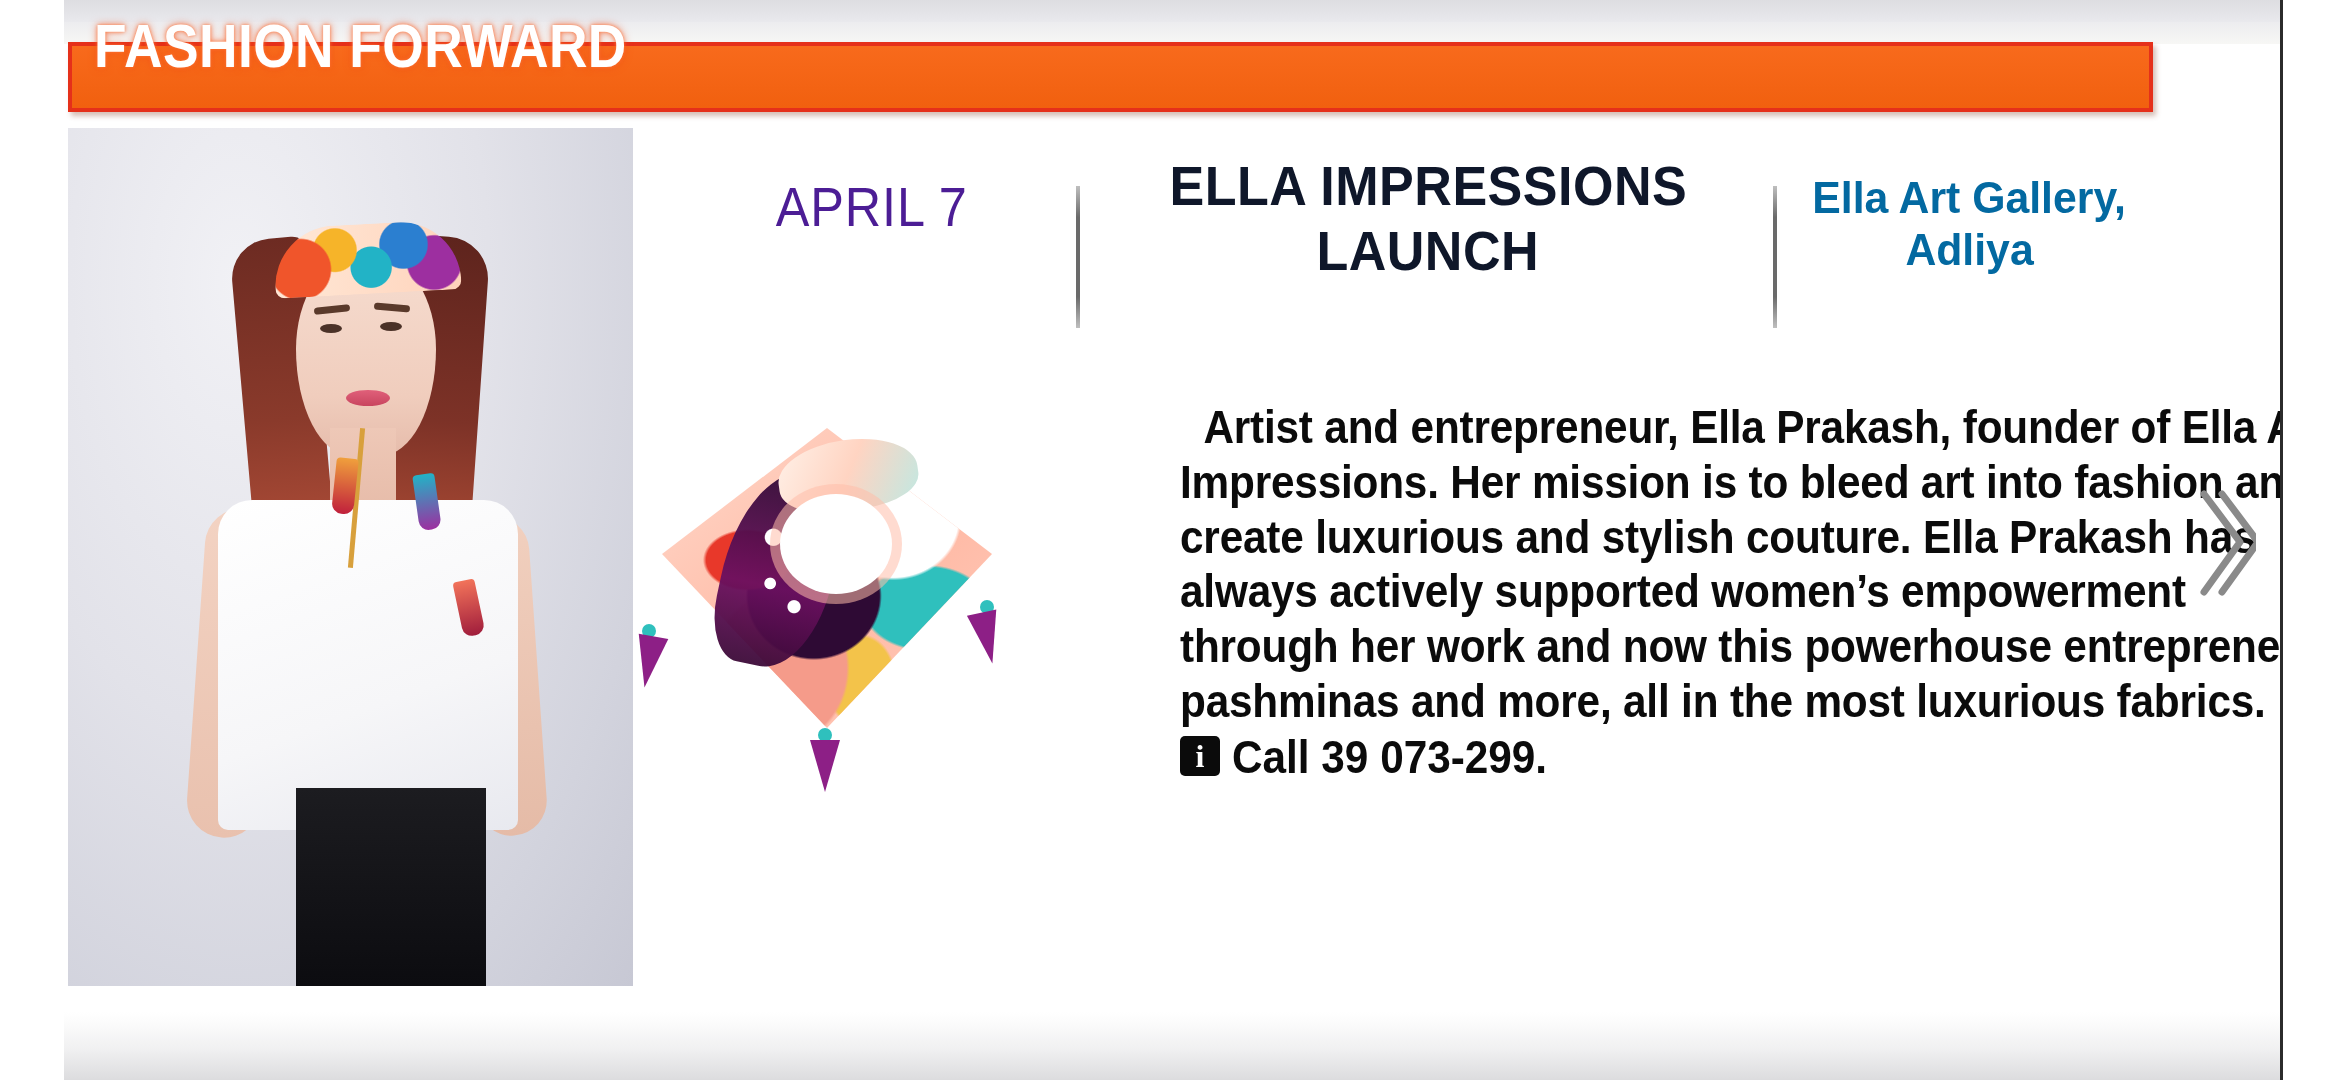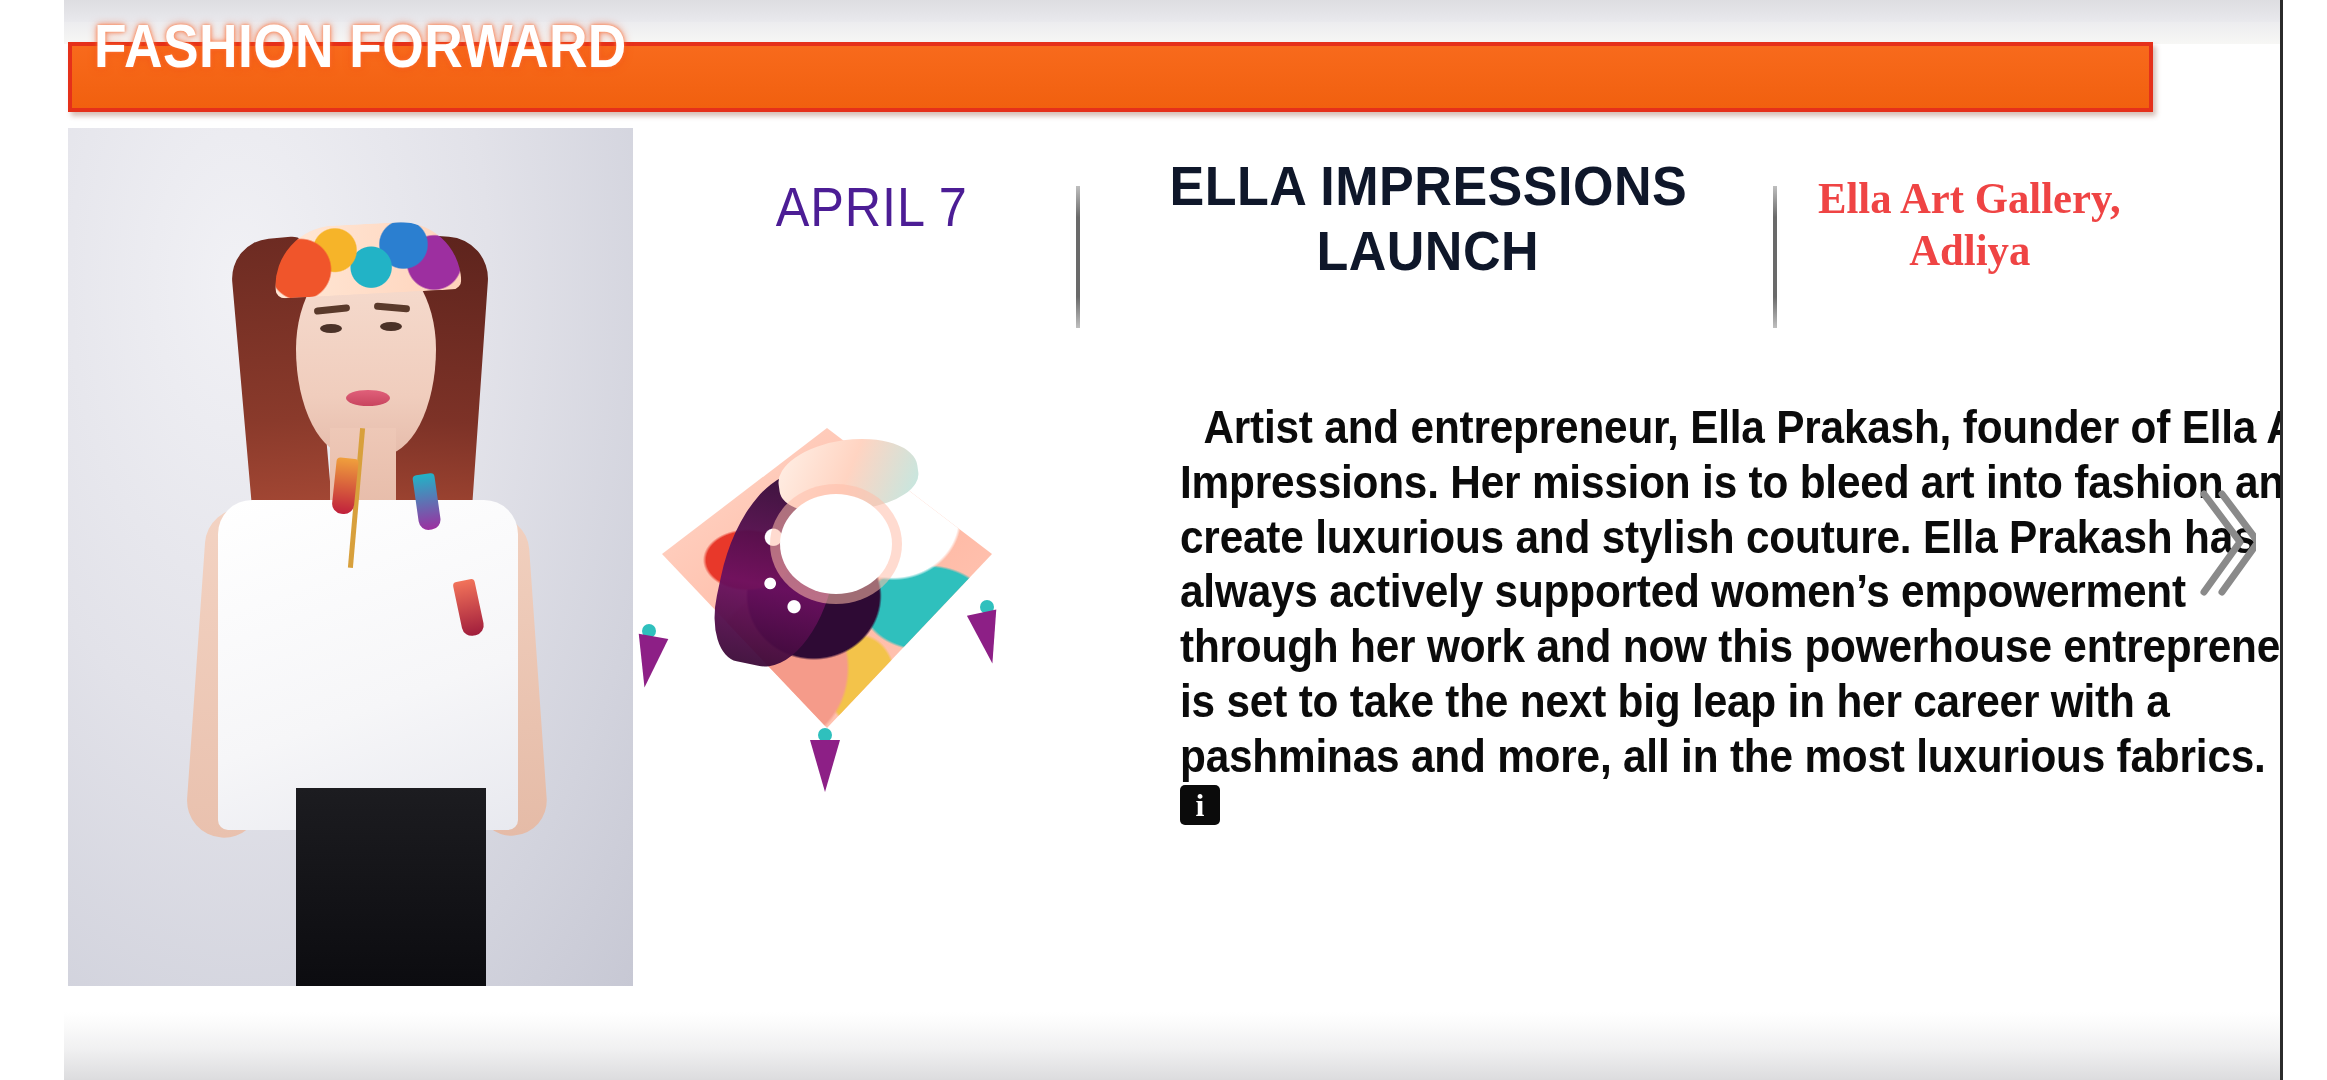--- a/index.html
+++ b/index.html
@@ -142,22 +142,22 @@
      font-family:"Liberation Sans Narrow","Liberation Sans",sans-serif;}
   .eh-date span{display:inline-block;transform:scaleX(.9);}
   .eh-div{position:absolute;top:40px;width:4px;height:142px;
      background:linear-gradient(#bfbfbf,#6a6a6a 22%,#6a6a6a 78%,#bfbfbf);}
   .eh-div.d1{left:408px;} .eh-div.d2{left:1105px;}
   .eh-title{position:absolute;left:420px;top:8px;width:680px;text-align:center;
      color:#0f172a;font-size:56px;font-weight:600;line-height:1.16;letter-spacing:.5px;
      font-family:"Liberation Sans Narrow","Liberation Sans",sans-serif;}
   .eh-title span{display:inline-block;transform:scaleX(.93);}
   .eh-venue{position:absolute;left:1118px;top:26px;width:367px;text-align:center;
-     color:#ef4444;font-size:45px;font-weight:700;line-height:1.16;
-     font-family:Liberation Serif, serif;}
+     color:#0369a1;font-size:45px;font-weight:700;line-height:1.16;
+     font-family:Liberation Sans, sans-serif;}
   .eh-venue span{display:inline-block;transform:scaleX(.95);}
 
   
   .body-copy{position:absolute;left:1112px;top:272px;width:985px;}
   .body-copy p{margin:0;color:#0b0b0b;font-size:47px;font-weight:700;line-height:1.165;
      font-family:"Liberation Sans Narrow","Liberation Sans",sans-serif;
      letter-spacing:-.2px;white-space:nowrap;}
   .body-copy p span{display:inline-block;transform:scaleX(.9);transform-origin:left center;}
   .body-copy p.indent span{padding-left:26px;}
   .call-line{display:flex;align-items:center;gap:12px;margin-top:2px;}
@@ -250,26 +250,28 @@
         </div>
       </div>
     </div>
 
     <div class="body-copy">
       <p class="indent"><span>Artist and entrepreneur, Ella Prakash, founder of Ella Art</span></p>
       <p><span>Impressions. Her mission is to bleed art into fashion and</span></p>
       <p><span>create luxurious and stylish couture. Ella Prakash has</span></p>
       <p><span>always actively supported women’s empowerment</span></p>
       <p><span>through her work and now this powerhouse entrepreneur</span></p>
-      <p><span>is set to take the next big leap in her career with a</span></p>
       <p><span>pashminas and more, all in the most luxurious fabrics.</span></p>
 
       <div class="call-line">
         <span class="info-icon">
           <span>i</span>
+        </span>
+        <span class="call-text">
+          <span>Call 39 073-299.</span>
         </span>
       </div>
     </div>
 
   </div>
 
   <div class="next-arrow">
     <svg width="60" height="130" viewBox="0 0 60 130">
       <path d="M8 14 L44 62 L8 112" fill="none" stroke="#8a8a8a" stroke-width="7" stroke-linejoin="round" stroke-linecap="round"></path>
       <path d="M26 14 L62 62 L26 112" fill="none" stroke="#8a8a8a" stroke-width="7" stroke-linejoin="round" stroke-linecap="round"></path>

